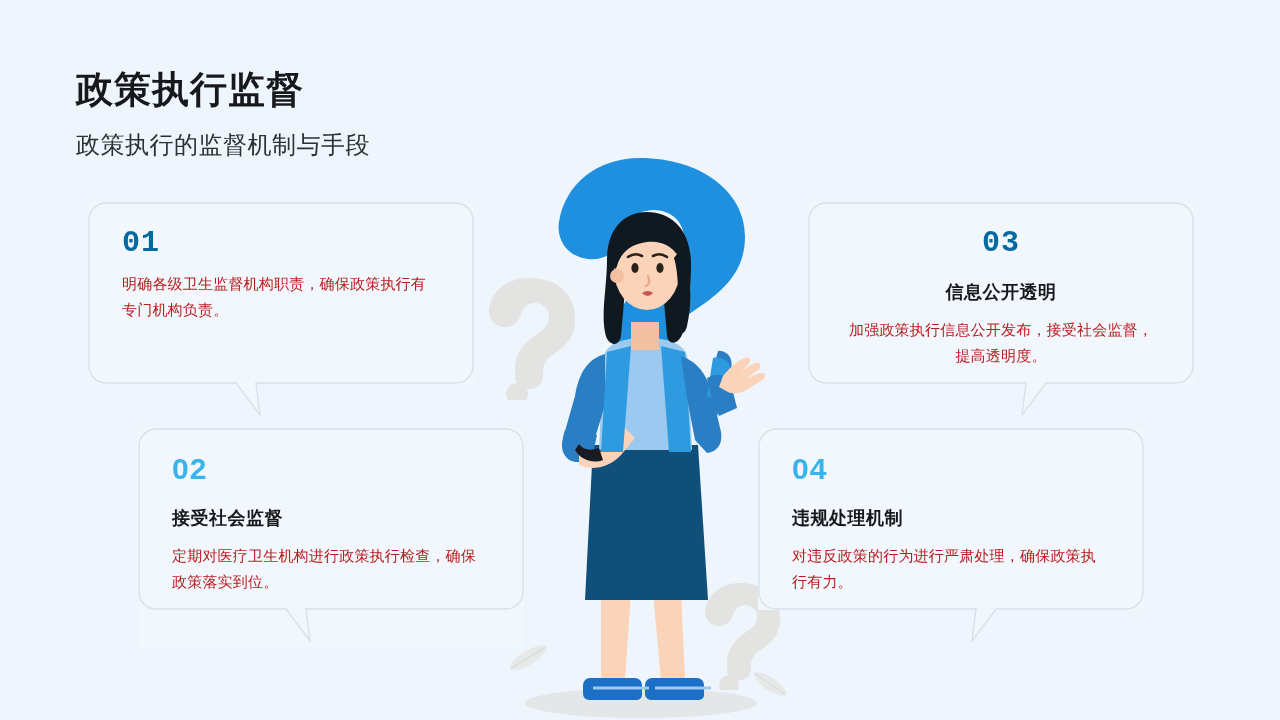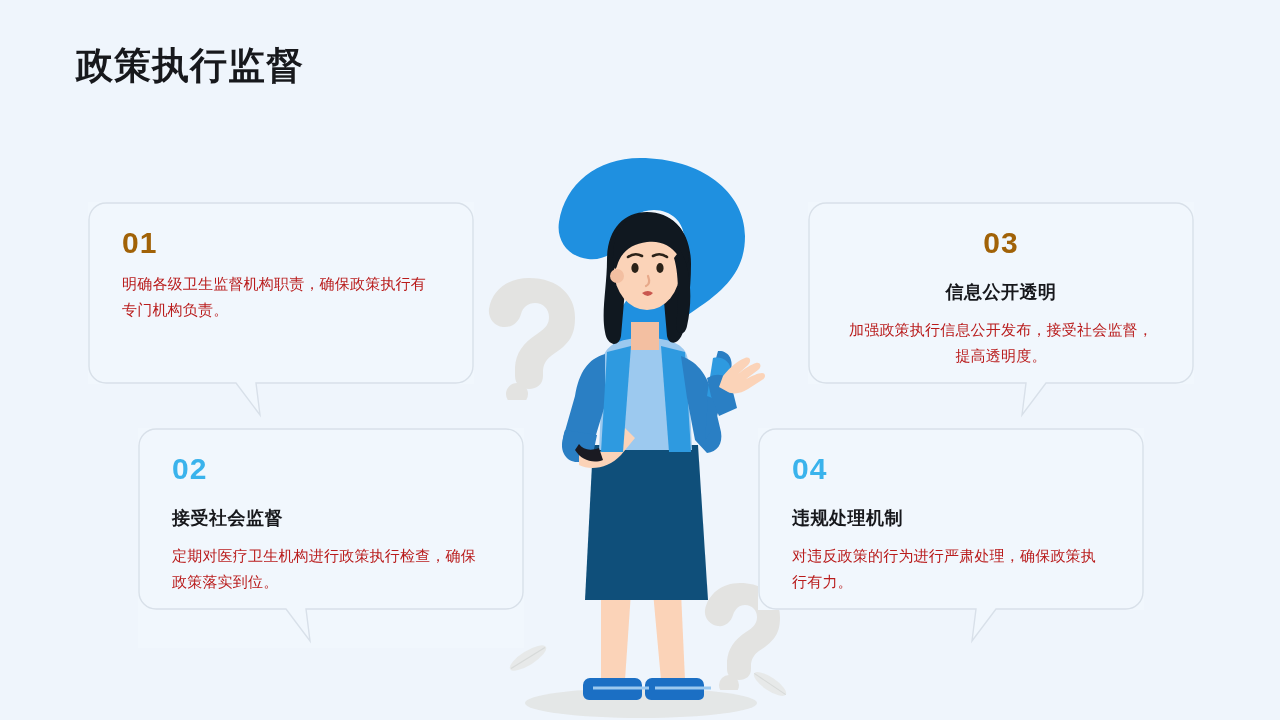--- a/index.html
+++ b/index.html
@@ -9,21 +9,21 @@
     background: #eef5fc;
     font-family: "Liberation Sans", "DejaVu Sans", sans-serif;
   }
   #slide {
     position: relative;
     width: 1280px; height: 720px;
     background: #eff5fc;
   }
 
   
-  #header { position: absolute; left: 76px; top: 44px; }
+  #header { position: absolute; left: 76px; top: 68px; }
   #slide-title {
     font-size: 37px;
     font-weight: bold;
     color: #17181c;
     letter-spacing: 1px;
     line-height: 1.2;
   }
   #slide-subtitle {
     margin-top: 17px;
     font-size: 24px;
@@ -43,21 +43,21 @@
     left: 0; top: 0;
     width: 100%;
     padding: 26px 34px 0 34px;
   }
   .card-num {
     font-size: 30px;
     font-weight: bold;
     letter-spacing: 1px;
     line-height: 1;
   }
-  .card-num.deep { color: #a16207; }
+  .card-num.deep { color: #0369a1; font-family: Liberation Mono, monospace; }
   .card-num.light { color: #3ab3ec; }
   .card-heading {
     margin-top: 22px;
     font-size: 18px;
     font-weight: bold;
     color: #17181c;
     letter-spacing: 0.5px;
   }
   .card-desc {
     margin-top: 13px;
@@ -90,20 +90,21 @@
   #leaf-left { position: absolute; left: 505px; top: 638px; width: 46px; height: 40px; }
   #leaf-right { position: absolute; left: 748px; top: 664px; width: 44px; height: 40px; }
 </style>
 </head>
 <body>
 
 <div id="slide">
 
   <div id="header">
     <div id="slide-title">政策执行监督</div>
+    <div id="slide-subtitle">政策执行的监督机制与手段</div>
   </div>
 
   <div id="illustration">
     <svg width="380" height="580" viewBox="0 0 380 580">
 
       <g>
         <path d="M185 18
                  C142 18 110 44 104 82
                  C101 101 114 117 133 119
                  C151 121 165 110 169 94

